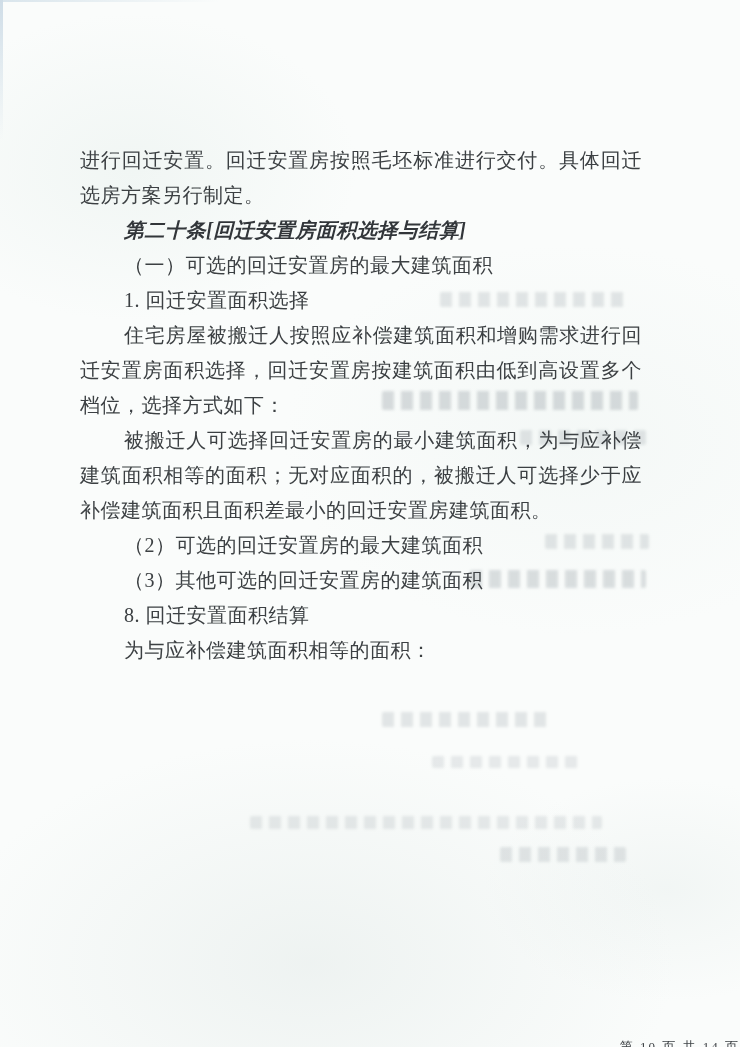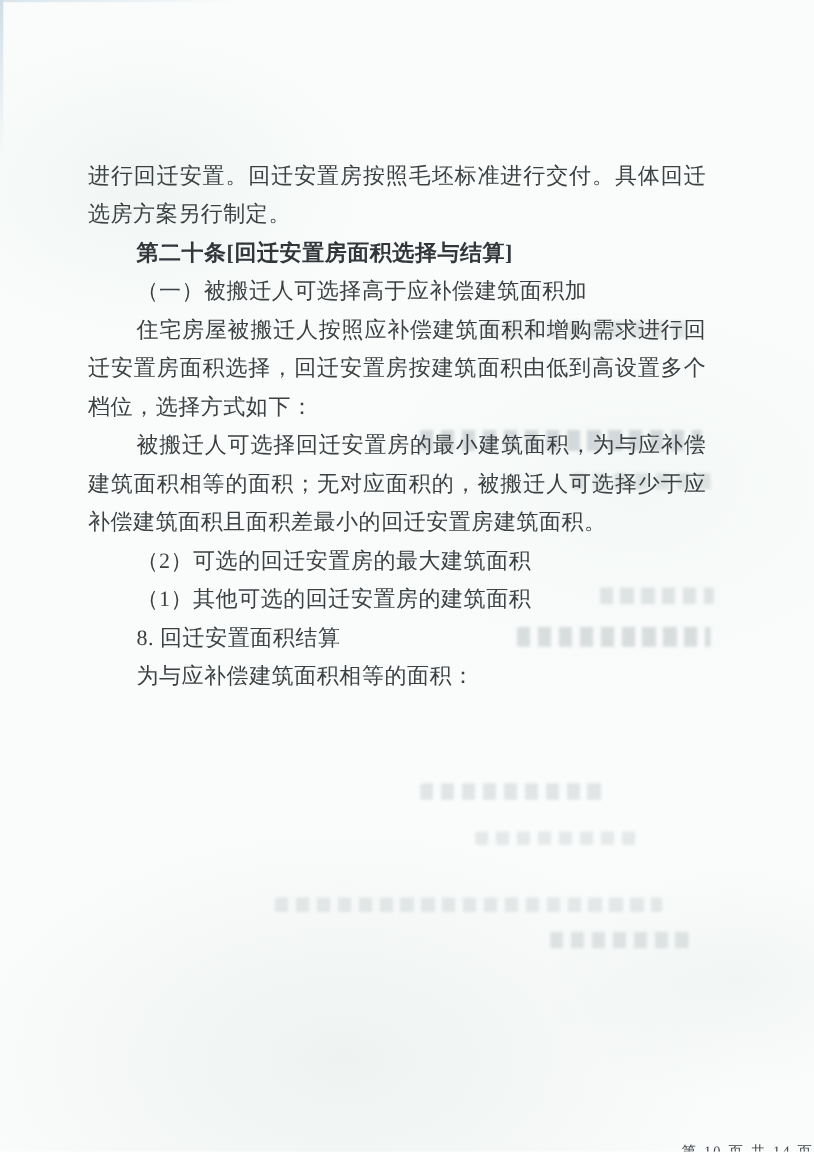--- a/index.html
+++ b/index.html
@@ -42,21 +42,21 @@
     width: 562px;
     font-size: 20px;
     line-height: 35px;
     color: #3c4043;
     text-align: justify;
     text-justify: inter-character;
     letter-spacing: 0.5px;
   }
   .content p { margin: 0; text-indent: 44px; }
   .content p.noindent { text-indent: 0; }
-  .content p.heading { font-weight: bold; color: #32363a; }
+  .content p.heading { font-weight: bold; color: #32363a; font-style: italic; }
 
   
   .ghost {
     position: absolute;
     background: repeating-linear-gradient(90deg,
       rgba(110,122,130,.42) 0 12px, transparent 12px 19px);
     filter: blur(1.4px);
     opacity: .42;
     border-radius: 2px;
   }
@@ -94,24 +94,25 @@
   <div class="ghost g4"></div>
   <div class="ghost g5"></div>
   <div class="ghost g6"></div>
   <div class="ghost g7"></div>
   <div class="ghost g8"></div>
   <div class="ghost g9"></div>
 
   <div class="content">
       <p class="body noindent">进行回迁安置。回迁安置房按照毛坯标准进行交付。具体回迁选房方案另行制定。</p>
       <p class="heading">第二十条[回迁安置房面积选择与结算]</p>
-      <p class="body">（一）被搬迁人可选择高于应补偿建筑面积加</p>
+      <p class="body">（一）可选的回迁安置房的最大建筑面积</p>
+      <p class="body">1. 回迁安置面积选择</p>
       <p class="body">住宅房屋被搬迁人按照应补偿建筑面积和增购需求进行回迁安置房面积选择，回迁安置房按建筑面积由低到高设置多个档位，选择方式如下：</p>
       <p class="body">被搬迁人可选择回迁安置房的最小建筑面积，为与应补偿建筑面积相等的面积；无对应面积的，被搬迁人可选择少于应补偿建筑面积且面积差最小的回迁安置房建筑面积。</p>
       <p class="body">（2）可选的回迁安置房的最大建筑面积</p>
-      <p class="body">（1）其他可选的回迁安置房的建筑面积</p>
+      <p class="body">（3）其他可选的回迁安置房的建筑面积</p>
       <p class="body">8. 回迁安置面积结算</p>
       <p class="body">为与应补偿建筑面积相等的面积：</p>
     </div>
 
   <div class="footer">第 10 页 共 14 页</div>
 
 </div>
 
 </body></html>

